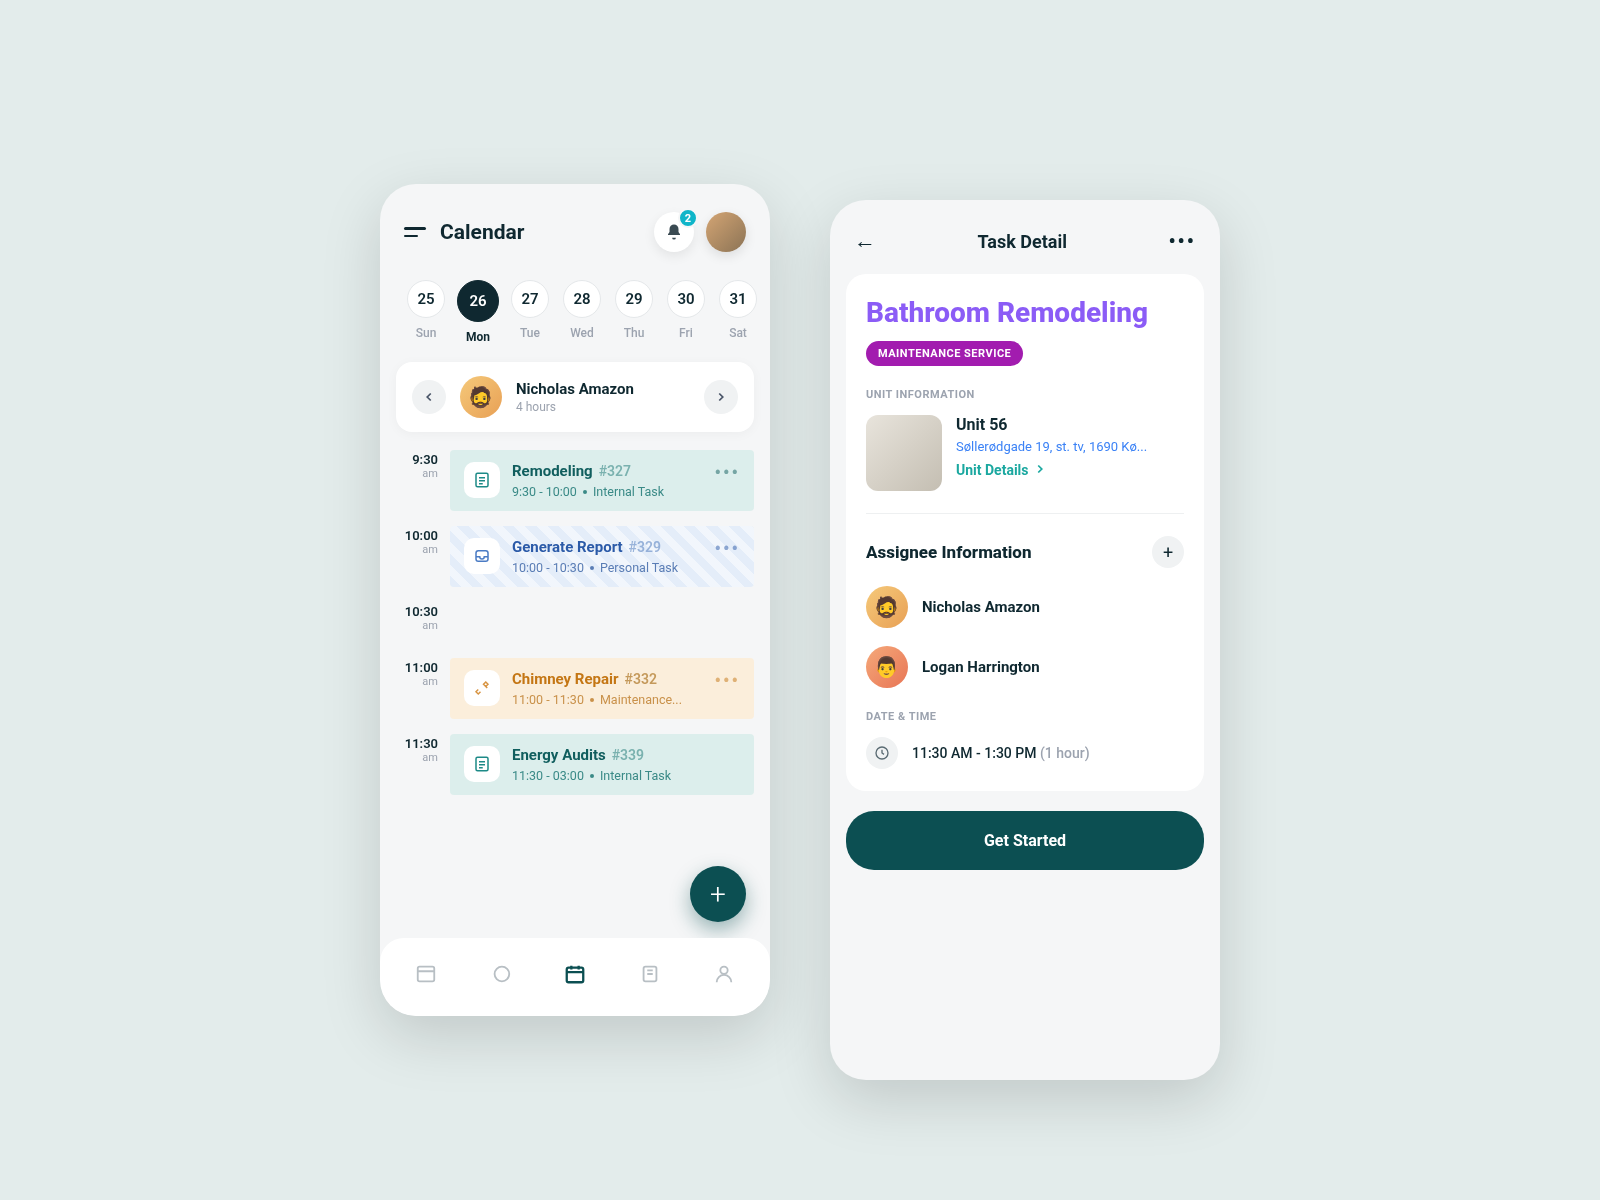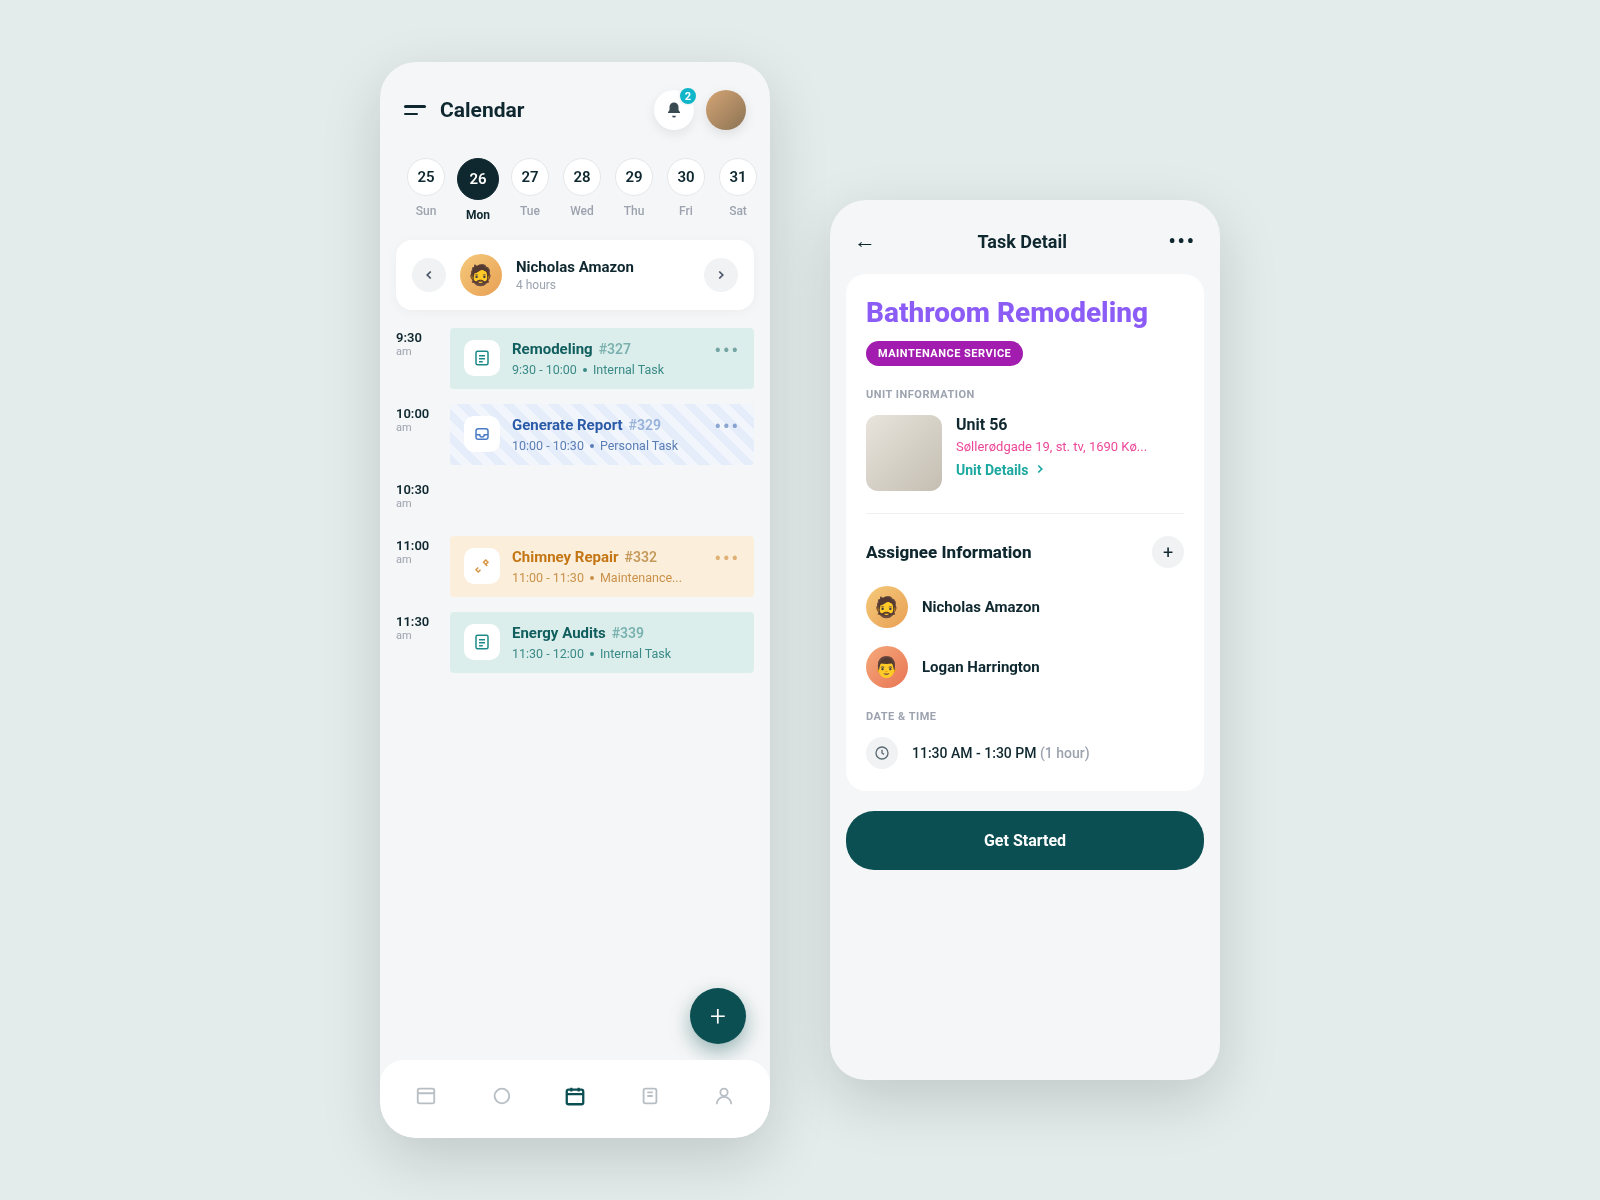--- a/index.html
+++ b/index.html
@@ -1,18 +1,18 @@
 <!DOCTYPE html>
 <html><head>
 <meta charset="utf-8">
 <style>
 *{box-sizing:border-box;margin:0;padding:0;font-family:-apple-system,BlinkMacSystemFont,'Segoe UI',Roboto,sans-serif}
 body{background:#e3eceb;min-height:1200px;display:flex;justify-content:center;align-items:center;gap:60px;padding:40px}
 .phone{width:390px;background:#f5f6f7;border-radius:36px;box-shadow:0 20px 60px rgba(0,0,0,0.15);overflow:hidden;position:relative}
-.phone-1{height:1076px}
+.phone-1{height:832px}
 .phone-2{height:880px;margin-top:80px}
 
 
 .header{display:flex;align-items:center;justify-content:space-between;padding:28px 24px 20px}
 .header-left{display:flex;align-items:center;gap:14px}
 .menu-icon{display:flex;flex-direction:column;gap:5px;width:22px}
 .menu-icon span{height:2.5px;background:#0f2830;border-radius:2px}
 .menu-icon span:nth-child(1){width:22px}
 .menu-icon span:nth-child(2){width:14px}
 .title{font-size:21px;font-weight:700;color:#0f2830}
@@ -30,21 +30,21 @@
 
 .user-card{margin:0 16px;background:#fff;border-radius:16px;padding:14px 16px;display:flex;align-items:center;gap:14px;box-shadow:0 2px 12px rgba(0,0,0,0.04)}
 .nav-btn{width:34px;height:34px;border-radius:50%;background:#f0f2f3;display:flex;align-items:center;justify-content:center;color:#4a5568}
 .user-avatar{width:42px;height:42px;border-radius:50%;background:linear-gradient(135deg,#f5c97a,#e8a055);display:flex;align-items:center;justify-content:center;font-size:20px}
 .user-info{flex:1}
 .user-name{font-size:15px;font-weight:700;color:#0f2830}
 .user-hours{font-size:12px;color:#9ca3af;margin-top:2px}
 
 .timeline{padding:18px 16px 0;position:relative}
 .time-row{display:flex;gap:12px;margin-bottom:6px}
-.time-label{width:42px;padding-top:2px}
+.time-label{width:42px;text-align:right;padding-top:2px}
 .time-h{font-size:13px;font-weight:600;color:#0f2830}
 .time-m{font-size:11px;color:#9ca3af}
 .time-slot{flex:1;min-height:70px}
 
 .task-card{border-radius:4px;padding:12px 14px;display:flex;gap:12px;align-items:flex-start;margin-bottom:8px}
 .task-teal{background:#dceeec}
 .task-blue{background:#e4edf9;background-image:repeating-linear-gradient(45deg,transparent,transparent 8px,rgba(255,255,255,0.5) 8px,rgba(255,255,255,0.5) 16px)}
 .task-orange{background:#fbeedb}
 .task-icon{width:36px;height:36px;border-radius:10px;background:#fff;display:flex;align-items:center;justify-content:center;flex-shrink:0}
 .task-body{flex:1;min-width:0}
@@ -81,21 +81,21 @@
 .more-btn{font-size:20px;font-weight:700;letter-spacing:2px;color:#0f2830}
 
 .detail-card{margin:0 16px;background:#fff;border-radius:20px;padding:22px 20px}
 .task-h1{font-size:28px;font-weight:800;color:#8b5cf6;margin-bottom:12px}
 .badge{display:inline-block;background:#a21caf;color:#fff;font-size:11px;font-weight:700;letter-spacing:0.5px;padding:6px 12px;border-radius:20px}
 .section-label{font-size:11px;font-weight:700;letter-spacing:0.5px;color:#9ca3af;margin:22px 0 14px}
 .unit-row{display:flex;gap:14px;padding-bottom:22px;border-bottom:1px solid #eef0f1}
 .unit-img{width:76px;height:76px;border-radius:12px;background:linear-gradient(135deg,#e8e4dc,#c4beb2)}
 .unit-info{flex:1}
 .unit-name{font-size:16px;font-weight:700;color:#0f2830}
-.unit-addr{font-size:13px;color:#ec4899;margin:5px 0 8px}
+.unit-addr{font-size:13px;color:#3b82f6;margin:5px 0 8px}
 .unit-link{font-size:14px;font-weight:700;color:#1ba8a0;display:flex;align-items:flex-start;gap:4px}
 
 .assignee-header{display:flex;justify-content:space-between;align-items:center;margin-top:22px}
 .assignee-title{font-size:17px;font-weight:800;color:#0f2830}
 .add-btn{width:32px;height:32px;border-radius:50%;background:#f0f2f3;display:flex;align-items:center;justify-content:center;font-size:18px;color:#0f2830}
 .assignee-row{display:flex;align-items:center;gap:14px;margin-top:18px}
 .assignee-avatar{width:42px;height:42px;border-radius:50%;display:flex;align-items:center;justify-content:center;font-size:20px}
 .av-1{background:linear-gradient(135deg,#f5c97a,#e8a055)}
 .av-2{background:linear-gradient(135deg,#f5a97a,#e87555)}
 .assignee-name{font-size:15px;font-weight:700;color:#0f2830}
@@ -282,21 +282,21 @@
                 <rect x="4" y="3" width="16" height="18" rx="2"></rect>
                 <path d="M8 9h8M8 13h8M8 17h5"></path>
               </svg>
             </div>
           <div class="task-body">
             <div class="task-title-row">
                 <span class="task-name">Energy Audits</span>
                 <span class="task-num">#339</span>
               </div>
             <div class="task-meta">
-                <span>11:30 - 12:00</span>
+                <span>11:30 - 03:00</span>
                 <span class="dot"></span>
                 <span>Internal Task</span>
               </div>
           </div>
         </div>
       </div>
     </div>
   </div>
 
   <div class="fab">

